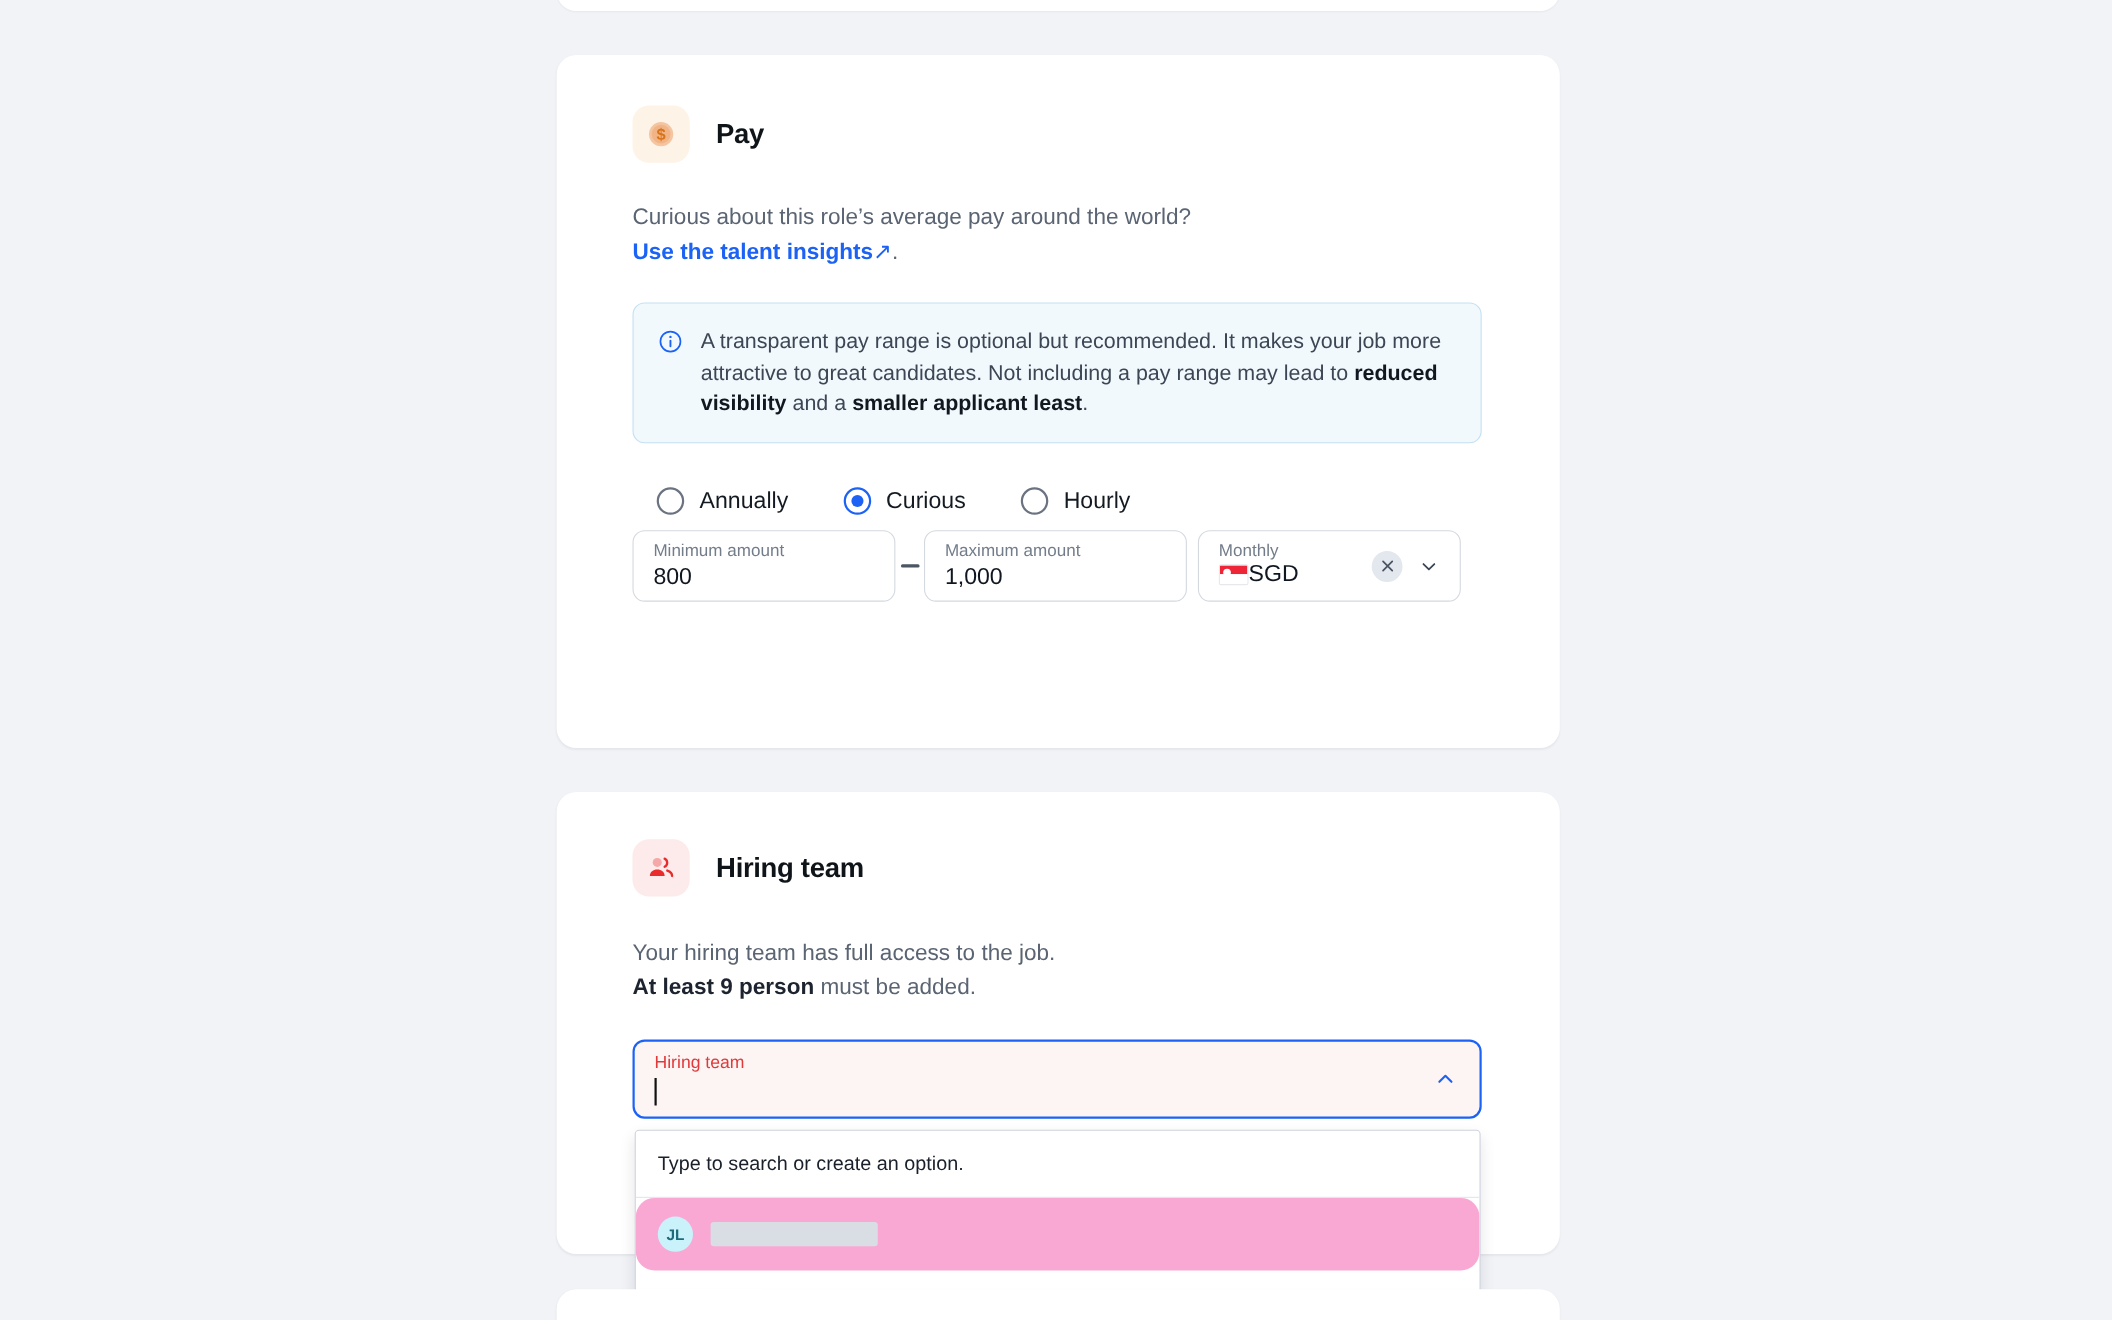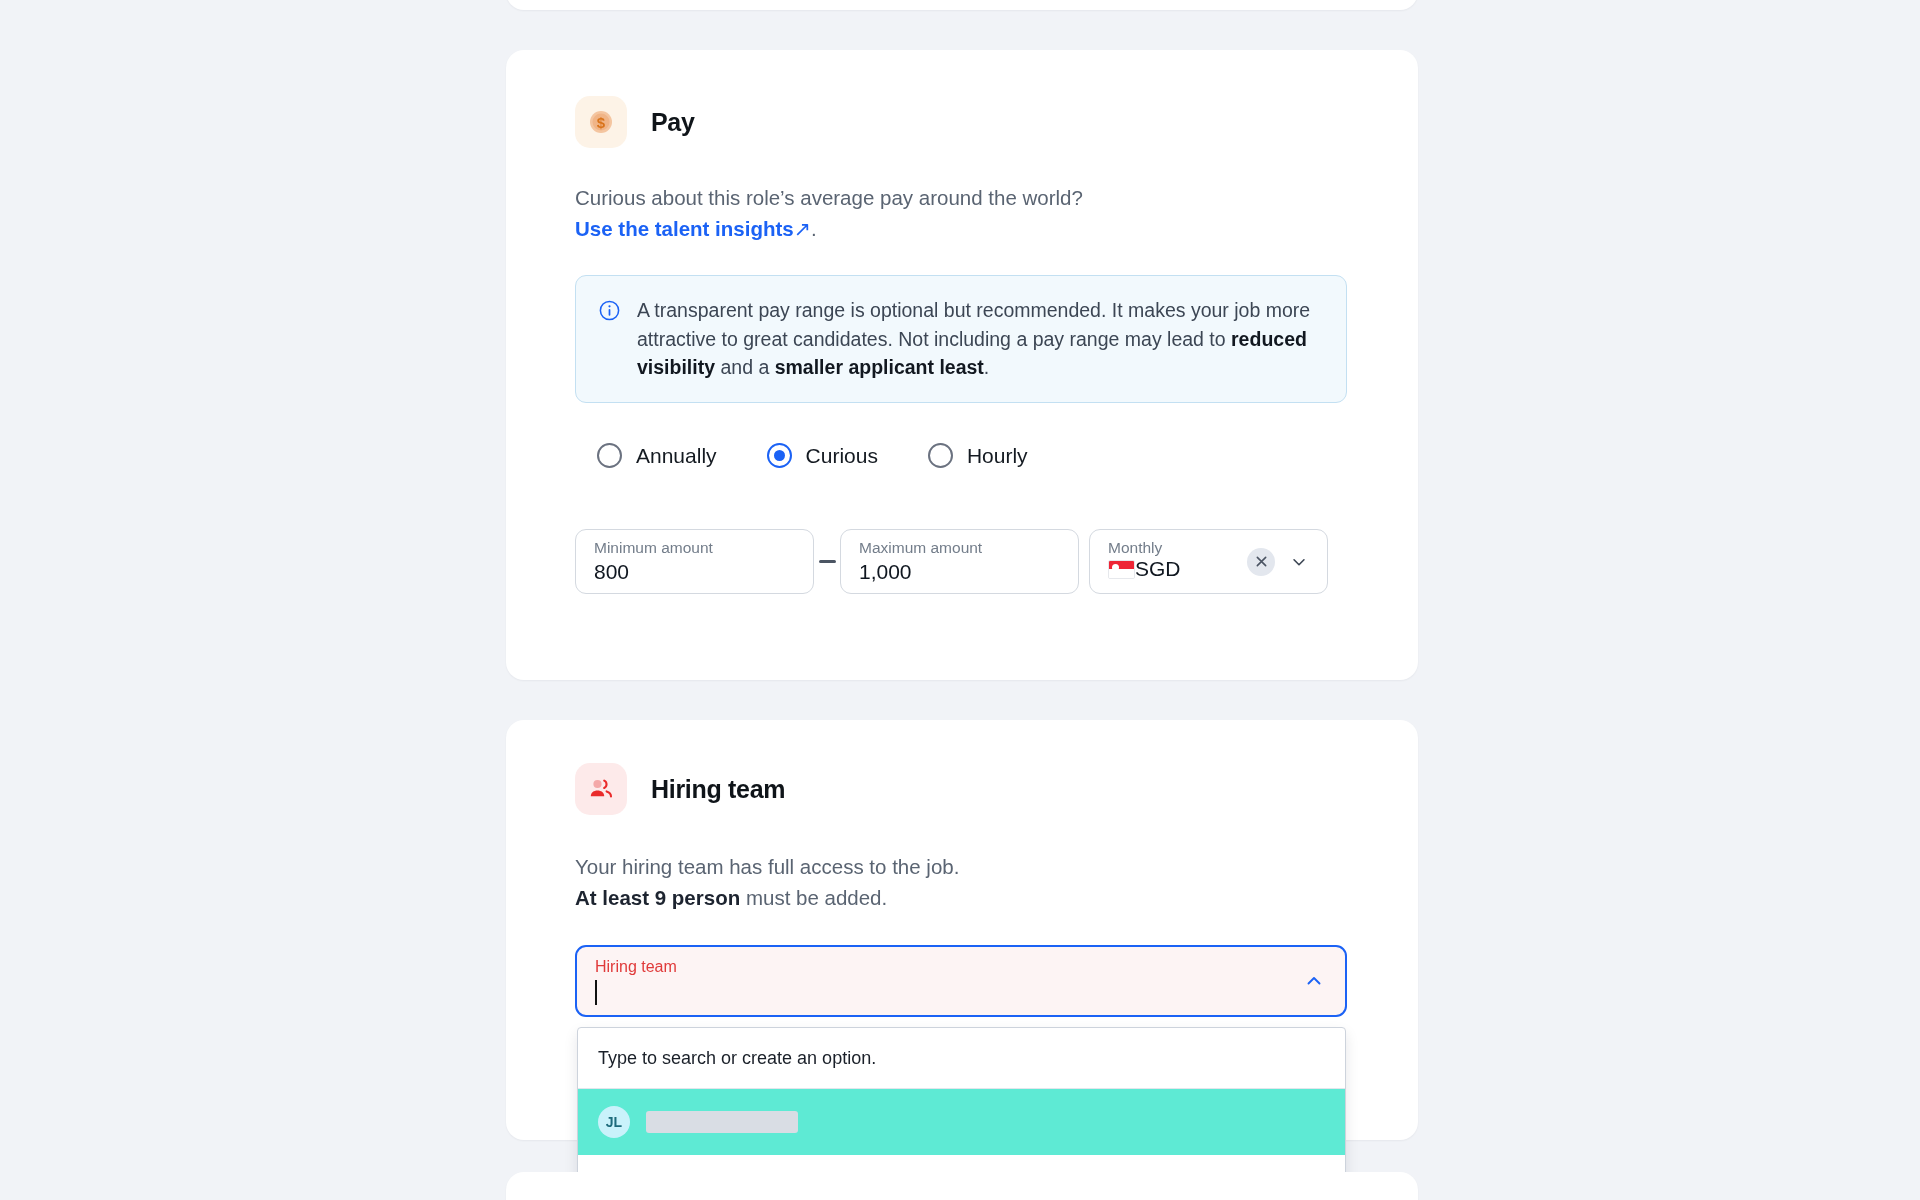--- a/index.html
+++ b/index.html
@@ -150,21 +150,21 @@
   }
   .radio-label {
     font-size: 21px;
     color: #141a21;
   }
 
   
   .fields-row {
     position: absolute;
     left: 575px;
-    top: 529px;
+    top: 482px;
     display: flex;
     align-items: center;
   }
   .field {
     height: 65px;
     border: 1px solid #d4d9e0;
     border-radius: 11px;
     background: #fff;
     padding: 8px 18px 0 18px;
     position: relative;
@@ -285,21 +285,21 @@
     font-size: 18px;
     color: #1a2029;
   }
   .dd-opt {
     display: flex;
     align-items: center;
     gap: 16px;
     padding: 17px 20px;
     cursor: pointer;
   }
-  .dd-opt.active { background: #5eead4; }
+  .dd-opt.active { background: #f9a8d4; border-radius: 17px; }
   .avatar {
     width: 32px; height: 32px;
     border-radius: 50%;
     background: #c9f2fb;
     color: #1d6b7c;
     font-size: 14px;
     font-weight: bold;
     display:flex; align-items:center; justify-content:center;
     flex: 0 0 auto;
   }

